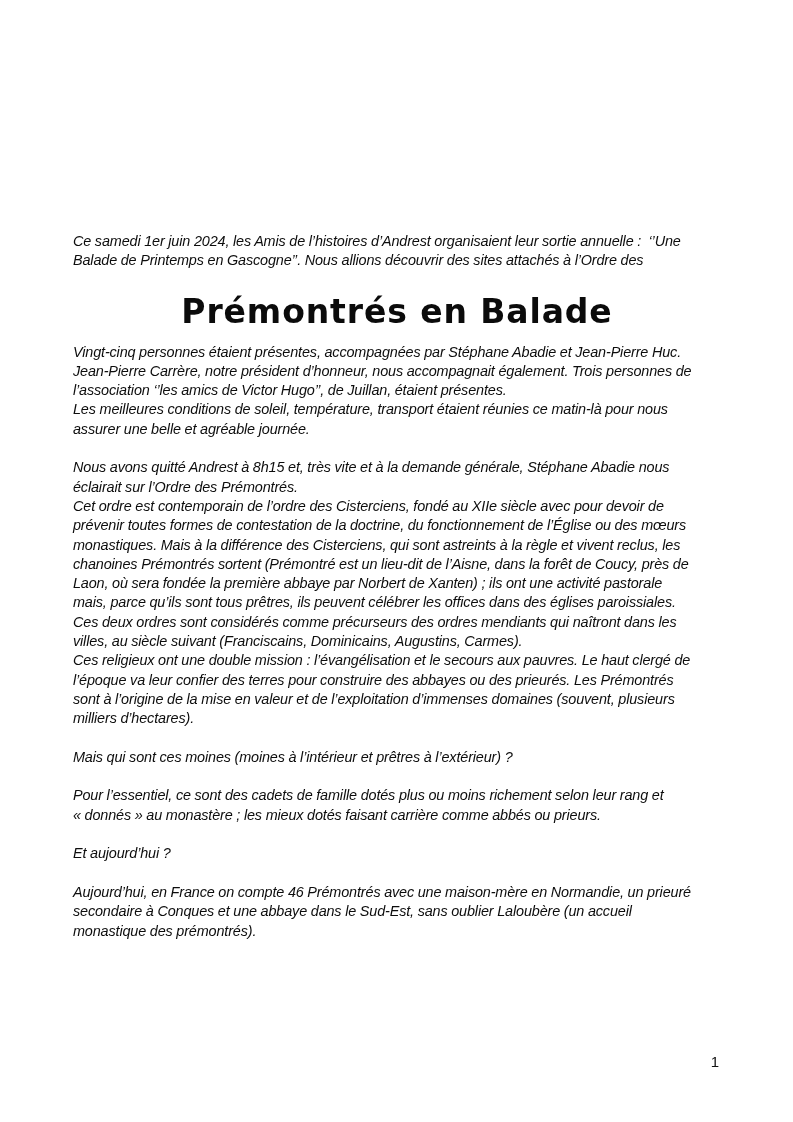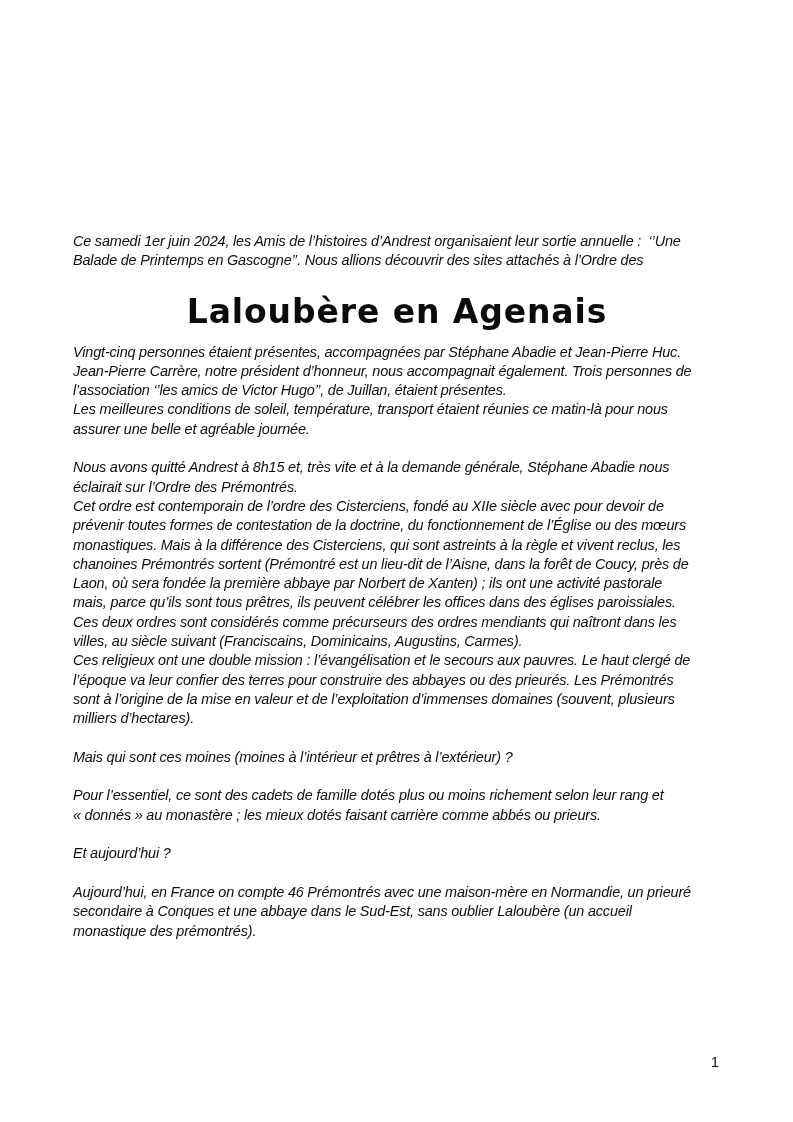--- a/index.html
+++ b/index.html
@@ -93,21 +93,21 @@
 <div class="page">
 
   <div class="content">
 
     <p class="para">Ce samedi 1er juin 2024, les Amis de l’histoires d’Andrest organisaient leur sortie annuelle :  ‘’Une
 Balade de Printemps en Gascogne’’. Nous allions découvrir des sites attachés à l’Ordre des</p>
 
     <div class="gap-small"></div>
 
     <div class="title-block">
-      <span class="title">Laloubère en Agenais</span>
+      <span class="title">Prémontrés en Balade</span>
     </div>
 
     <p class="para">Vingt-cinq personnes étaient présentes, accompagnées par Stéphane Abadie et Jean-Pierre Huc.
 Jean-Pierre Carrère, notre président d’honneur, nous accompagnait également. Trois personnes de
 l’association ‘’les amics de Victor Hugo’’, de Juillan, étaient présentes.
 Les meilleures conditions de soleil, température, transport étaient réunies ce matin-là pour nous
 assurer une belle et agréable journée.</p>
 
     <div class="gap"></div>
 

